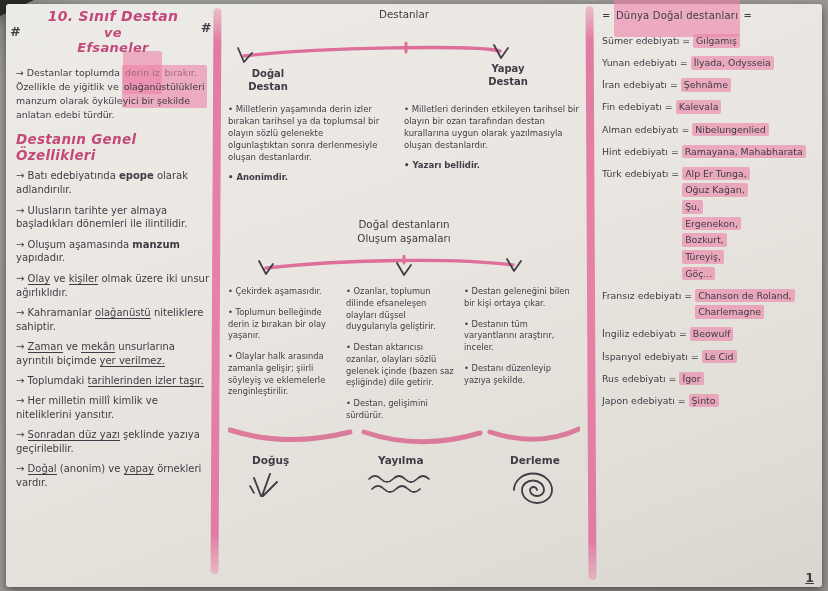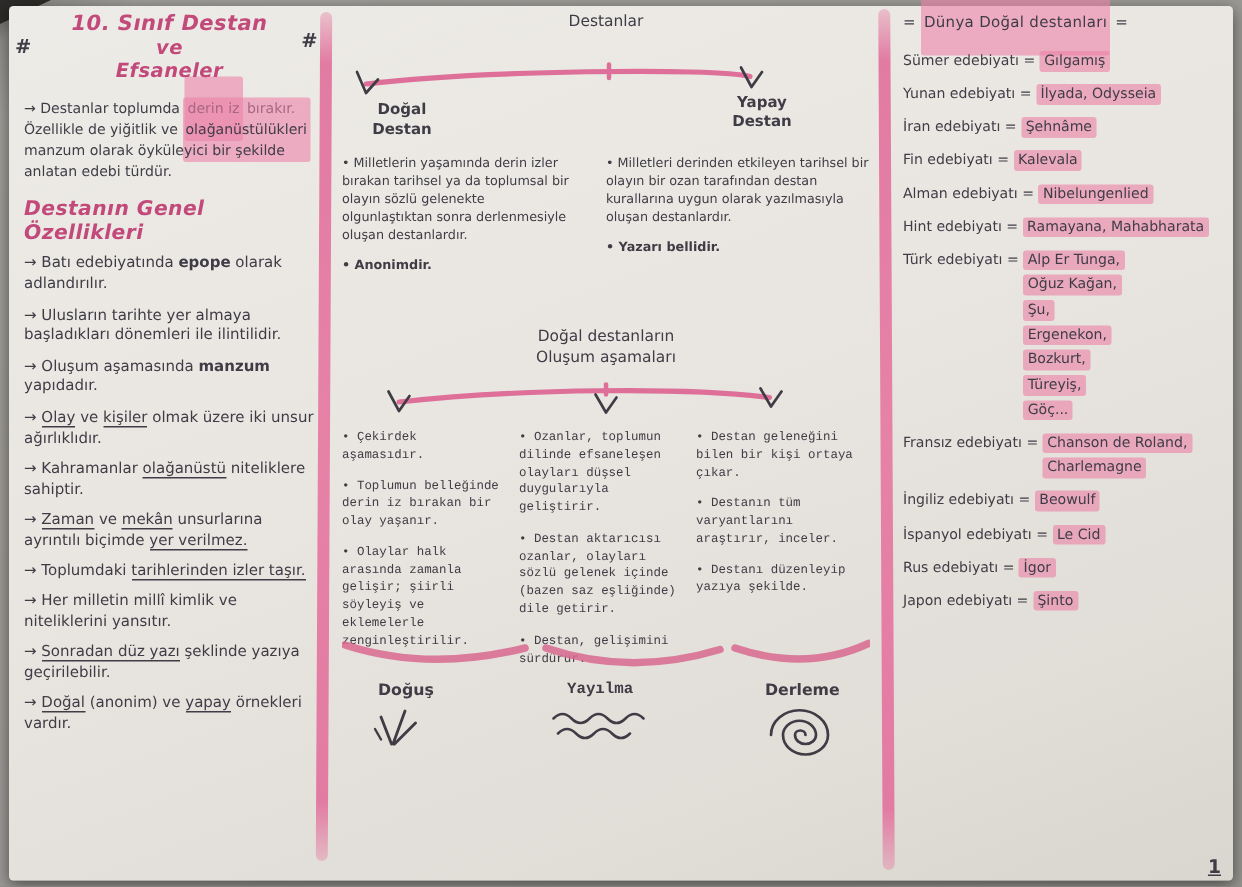--- a/index.html
+++ b/index.html
@@ -42,29 +42,29 @@
   #branch-1{top:33px;}
   #branch-2{top:247px;}
   .node{position:absolute;text-align:center;font-size:10px;line-height:1.25;font-weight:600;}
   #node-natural{left:4px;top:60px;width:72px;}
   #node-artificial{left:238px;top:55px;width:84px;}
   .nat-bullets{position:absolute;left:0;top:95px;width:158px;}
   .art-bullets{position:absolute;left:176px;top:95px;width:176px;}
   .mini-bullet{font-size:8.5px;line-height:1.42;margin-bottom:8px;}
   .stages-title{position:absolute;left:0;top:210px;width:352px;text-align:center;
                 font-size:10.3px;line-height:1.35;}
-  .stage-col{position:absolute;top:278px;font-family:Liberation Mono, monospace;}
+  .stage-col{position:absolute;top:278px;}
   #stage-col-0{left:0;width:108px;}
   #stage-col-1{left:118px;width:112px;}
   #stage-col-2{left:236px;width:116px;}
   .stage-col .mini-bullet{font-size:8.3px;margin-bottom:9px;}
   #arcs-svg{position:absolute;left:0;top:416px;}
   .stage-label{position:absolute;top:446px;font-size:10.5px;font-weight:600;}
   #stage-label-0{left:24px;}
-  #stage-label-1{left:150px;font-family:Liberation Mono, monospace;}
+  #stage-label-1{left:150px;}
   #stage-label-2{left:282px;}
   .doodle{position:absolute;}
   #doodle-0{left:18px;top:462px;}
   #doodle-1{left:138px;top:464px;}
   #doodle-2{left:282px;top:460px;}
 
   
   .right-col{position:absolute;left:602px;top:10px;width:216px;font-size:9.4px;}
   .world-heading{font-size:10px;margin-bottom:13px;letter-spacing:.2px;}
   .epic-row{display:flex;align-items:flex-start;margin-bottom:8.5px;line-height:1.45;}

